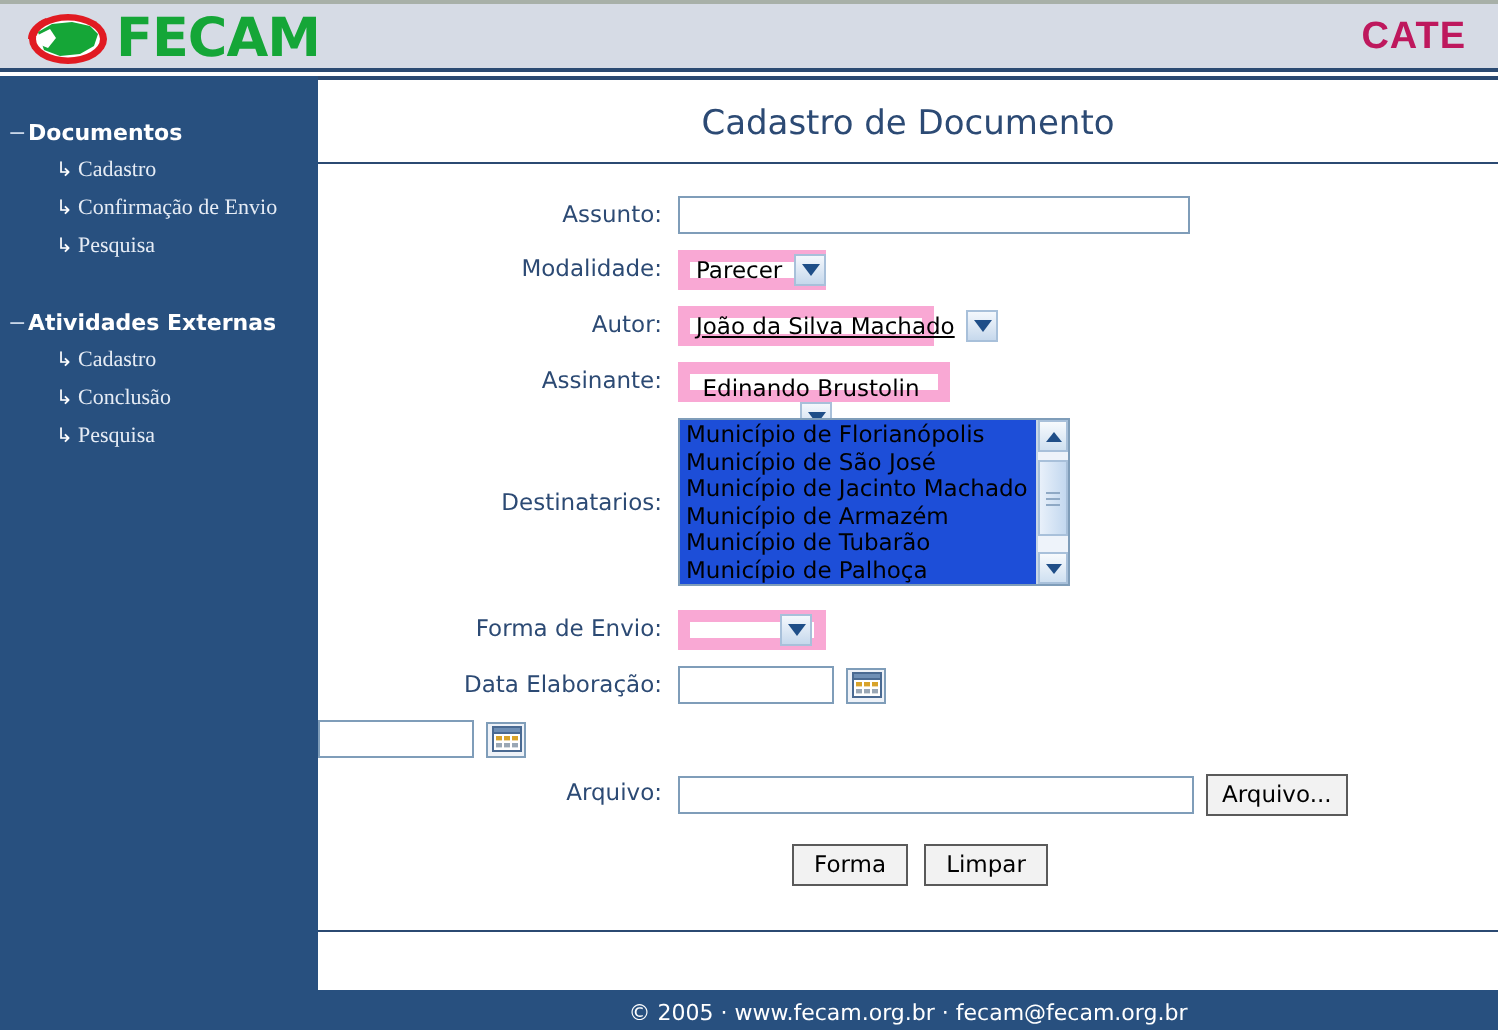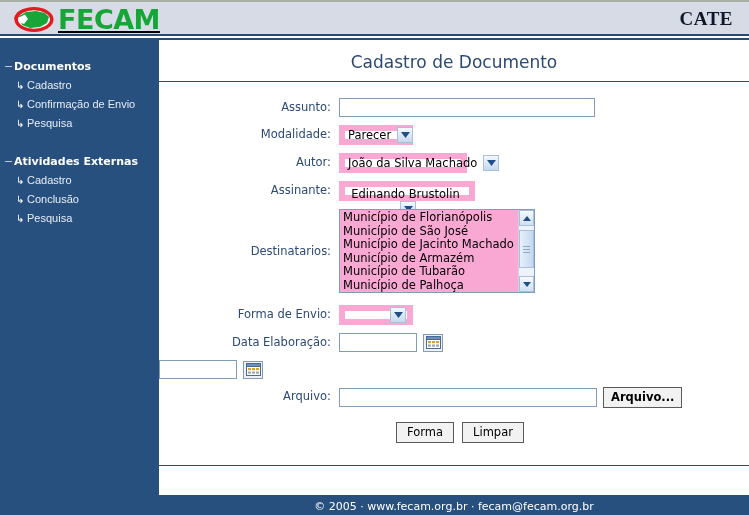--- a/index.html
+++ b/index.html
@@ -24,43 +24,42 @@
     background: #d6dbe5;
     border-top: 2px solid #a8b0a8;
     border-bottom: 2px solid #2b4a72;
   }
   #logo-block {
     position: absolute;
     left: 14px; top: 1px;
     display: flex;
     align-items: center;
     height: 32px;
-    text-decoration: underline;
   }
   #logo-mark {
     position: relative;
     width: 40px; height: 27px;
   }
   #logo-mark svg { display: block; }
   #brand-text {
     font-family: "DejaVu Sans", sans-serif;
     font-size: 27px;
     font-weight: bold;
     color: #15a637;
     letter-spacing: -0.5px;
     margin-left: 4px;
     line-height: 27px;
   }
   #app-code {
     position: absolute;
     right: 16px; top: 6px;
-    font-family: Liberation Serif, serif;
+    font-family: Liberation Sans, sans-serif;
     font-size: 19px;
     font-weight: bold;
-    color: #0f172a;
+    color: #be185d;
     letter-spacing: 0.5px;
   }
 
   
   #sidebar {
     position: absolute;
     left: 0; top: 38px;
     width: 159px; height: 477px;
     background: #28507f;
     overflow: hidden;
@@ -78,23 +77,23 @@
     margin-top: 19px;
   }
   .nav-head .bullet {
     display: inline-block;
     width: 10px;
     color: #c9d6e8;
     font-weight: normal;
   }
   .nav-item {
     color: #e6ecf5;
-    font-family: Liberation Sans, sans-serif;
+    font-family: Liberation Serif, serif;
     font-size: 11px;
-    padding: 2px 0 2px 16px;
+    padding: 2px 0 2px 28px;
     white-space: nowrap;
     line-height: 15px;
     cursor: pointer;
   }
   .nav-item .arrow {
     display: inline-block;
     width: 11px;
     color: #ffffff;
     font-size: 10px;
   }
@@ -180,30 +179,30 @@
     flex: 0 0 16px;
     margin-right: 1px;
     background: linear-gradient(#f4f8fd, #c6d8ec);
     border: 1px solid #a8c0da;
     display: flex;
     align-items: center;
     justify-content: center;
   }
   .sel .selarrow svg { display: block; }
   .sel.sel-modalidade { width: 74px; }
-  .sel.sel-autor      { width: 128px; }
+  .sel.sel-autor      { width: 128px; text-decoration: underline; }
   .sel.sel-assinante  { width: 136px; flex-direction: column; }
   .sel.sel-forma      { width: 74px; }
 
   
   .listbox {
     width: 196px;
     height: 84px;
     border: 1px solid #7f9db9;
-    background: #f9a8d4;
+    background: #1d4ed8;
     display: flex;
     overflow: hidden;
     justify-content: space-between;
   }
   .listbox .lb-items {
     flex: 1 1 auto;
     padding: 1px 0 0 3px;
     overflow: hidden;
   }
   .listbox .lb-item {
@@ -273,21 +272,21 @@
     font-family: "DejaVu Sans", sans-serif;
     font-size: 11.5px;
     color: #000;
     background: #f2f2f2;
     border: 1px solid #5a5a5a;
     padding: 2px 10px;
     height: 21px;
     line-height: 15px;
     cursor: pointer;
   }
-  .btn.file { margin-left: 6px; padding: 2px 7px; font-weight: bold; }
+  .btn.file { margin-left: 6px; padding: 2px 7px; }
   #btn-row {
     display: flex;
     justify-content: center;
     gap: 8px;
     margin-top: 14px;
     padding-left: 12px;
   }
 
   
   #footer-rule {

